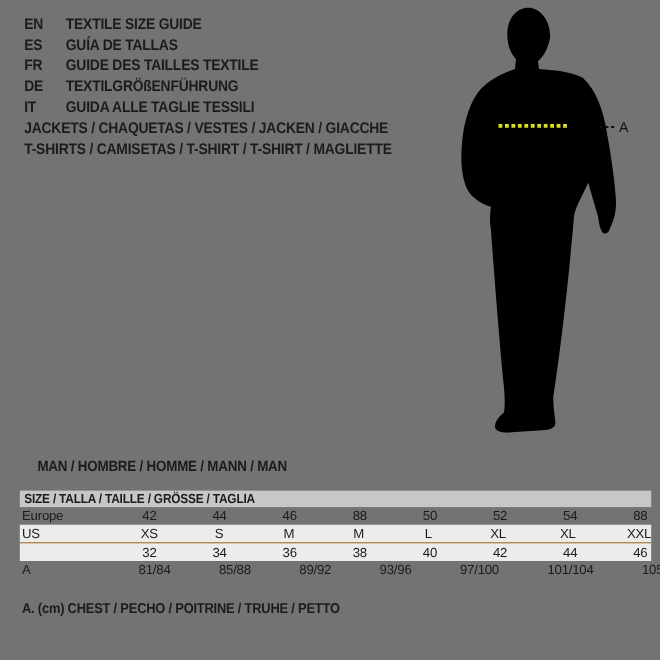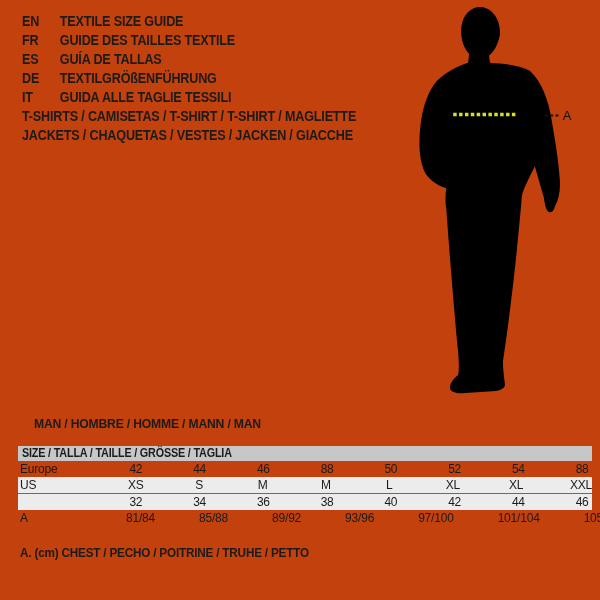--- a/index.html
+++ b/index.html
@@ -1,21 +1,21 @@
 <!DOCTYPE html>
 <html><head>
 <meta charset="utf-8">
 <style>
   * { margin: 0; padding: 0; box-sizing: border-box; }
   html, body { background: #ffffff; }
   .canvas {
     position: relative;
     width: 600px;
     height: 600px;
-    background: #c2410c;
+    background: #737373;
     overflow: hidden;
     font-family: "Liberation Sans", sans-serif;
     color: #1b1b1b;
   }
   .cond {
     display: inline-block;
     transform: scaleX(0.9);
     transform-origin: 0 50%;
     white-space: nowrap;
   }
@@ -100,36 +100,36 @@
 </head>
 <body>
 
 <div class="canvas">
 
   <div class="lang-block">
     <div class="lang-row">
         <span class="cond"><span class="lang-code" style="display:inline-block">EN</span><span>TEXTILE SIZE GUIDE</span></span>
       </div>
     <div class="lang-row">
+        <span class="cond"><span class="lang-code" style="display:inline-block">ES</span><span>GUÍA DE TALLAS</span></span>
+      </div>
+    <div class="lang-row">
         <span class="cond"><span class="lang-code" style="display:inline-block">FR</span><span>GUIDE DES TAILLES TEXTILE</span></span>
       </div>
     <div class="lang-row">
-        <span class="cond"><span class="lang-code" style="display:inline-block">ES</span><span>GUÍA DE TALLAS</span></span>
-      </div>
-    <div class="lang-row">
         <span class="cond"><span class="lang-code" style="display:inline-block">DE</span><span>TEXTILGRÖßENFÜHRUNG</span></span>
       </div>
     <div class="lang-row">
         <span class="cond"><span class="lang-code" style="display:inline-block">IT</span><span>GUIDA ALLE TAGLIE TESSILI</span></span>
       </div>
   </div>
 
   <div class="cat-block">
+    <div class="cat-line"><span class="cond">JACKETS / CHAQUETAS / VESTES / JACKEN / GIACCHE</span></div>
     <div class="cat-line"><span class="cond">T-SHIRTS / CAMISETAS / T-SHIRT / T-SHIRT / MAGLIETTE</span></div>
-    <div class="cat-line"><span class="cond">JACKETS / CHAQUETAS / VESTES / JACKEN / GIACCHE</span></div>
   </div>
 
   <div class="figure-wrap">
     <svg width="172" height="390" viewBox="0 0 172 392" xmlns="http://www.w3.org/2000/svg">
       <path fill="#000000" d="
         M 72,2
         C 61,4 55,14 55,26
         C 55,36 58,44 63,49
         L 62,58
         C 50,62 39,68 31,76

